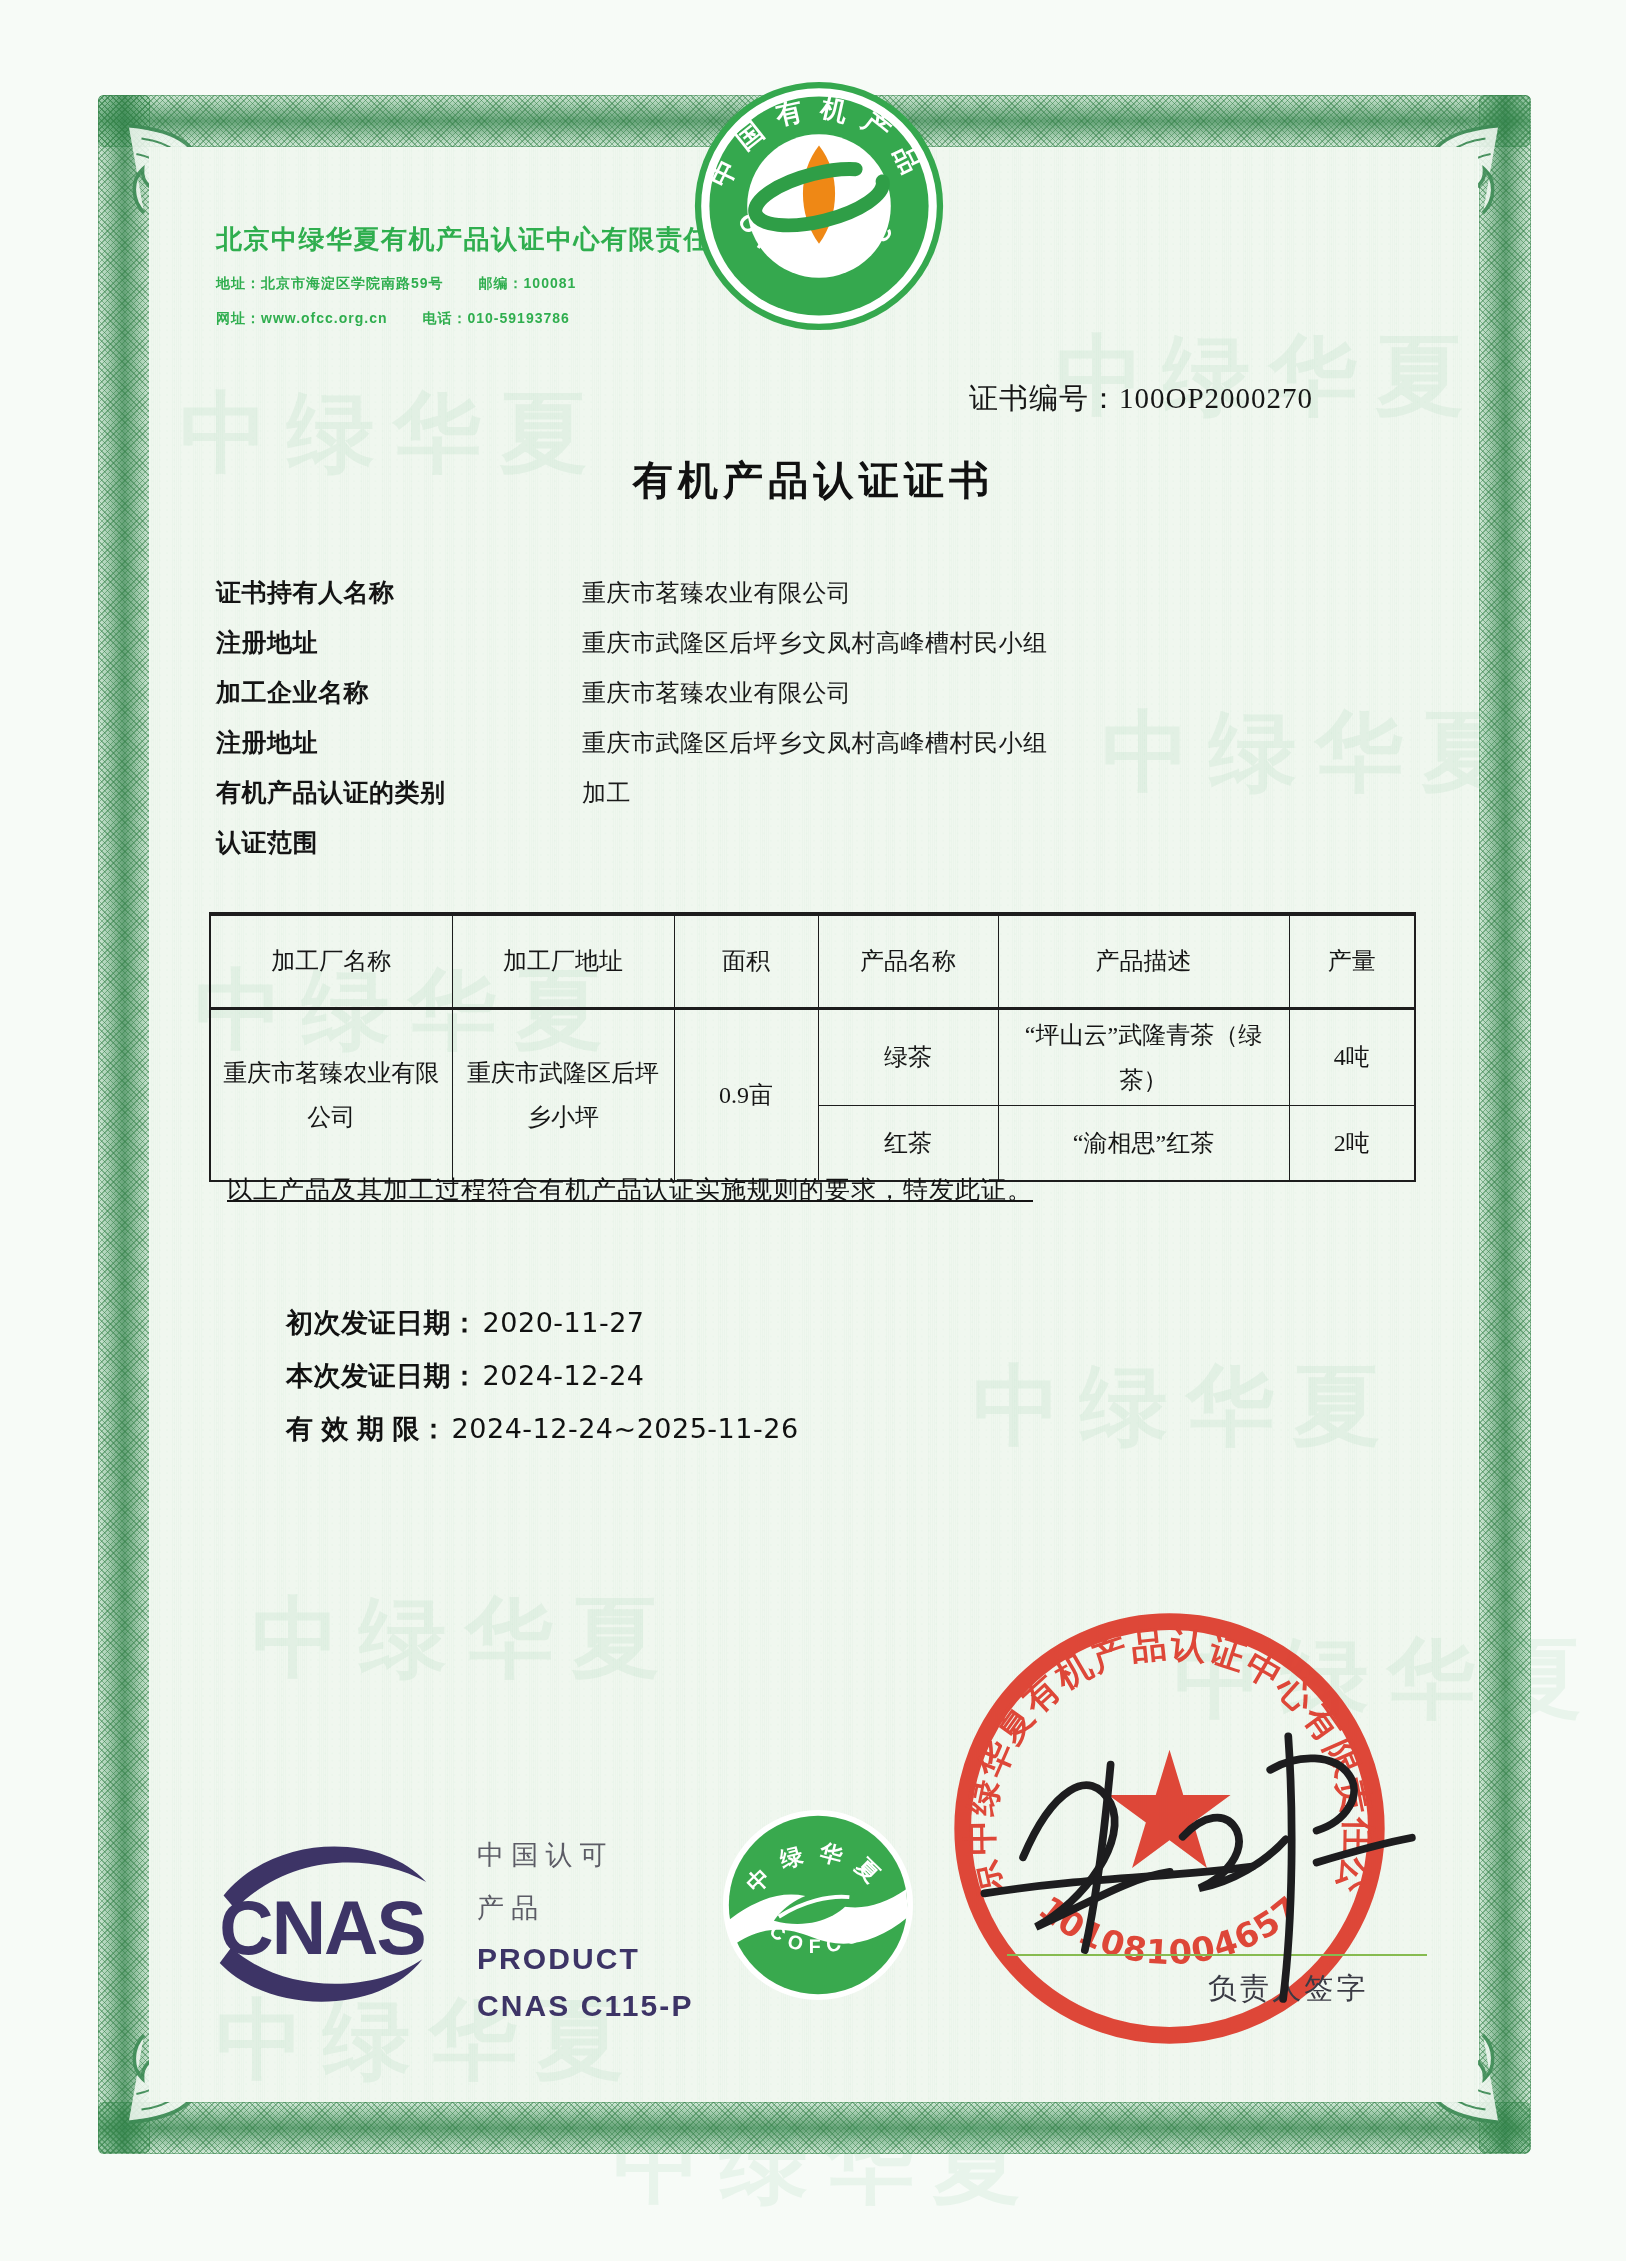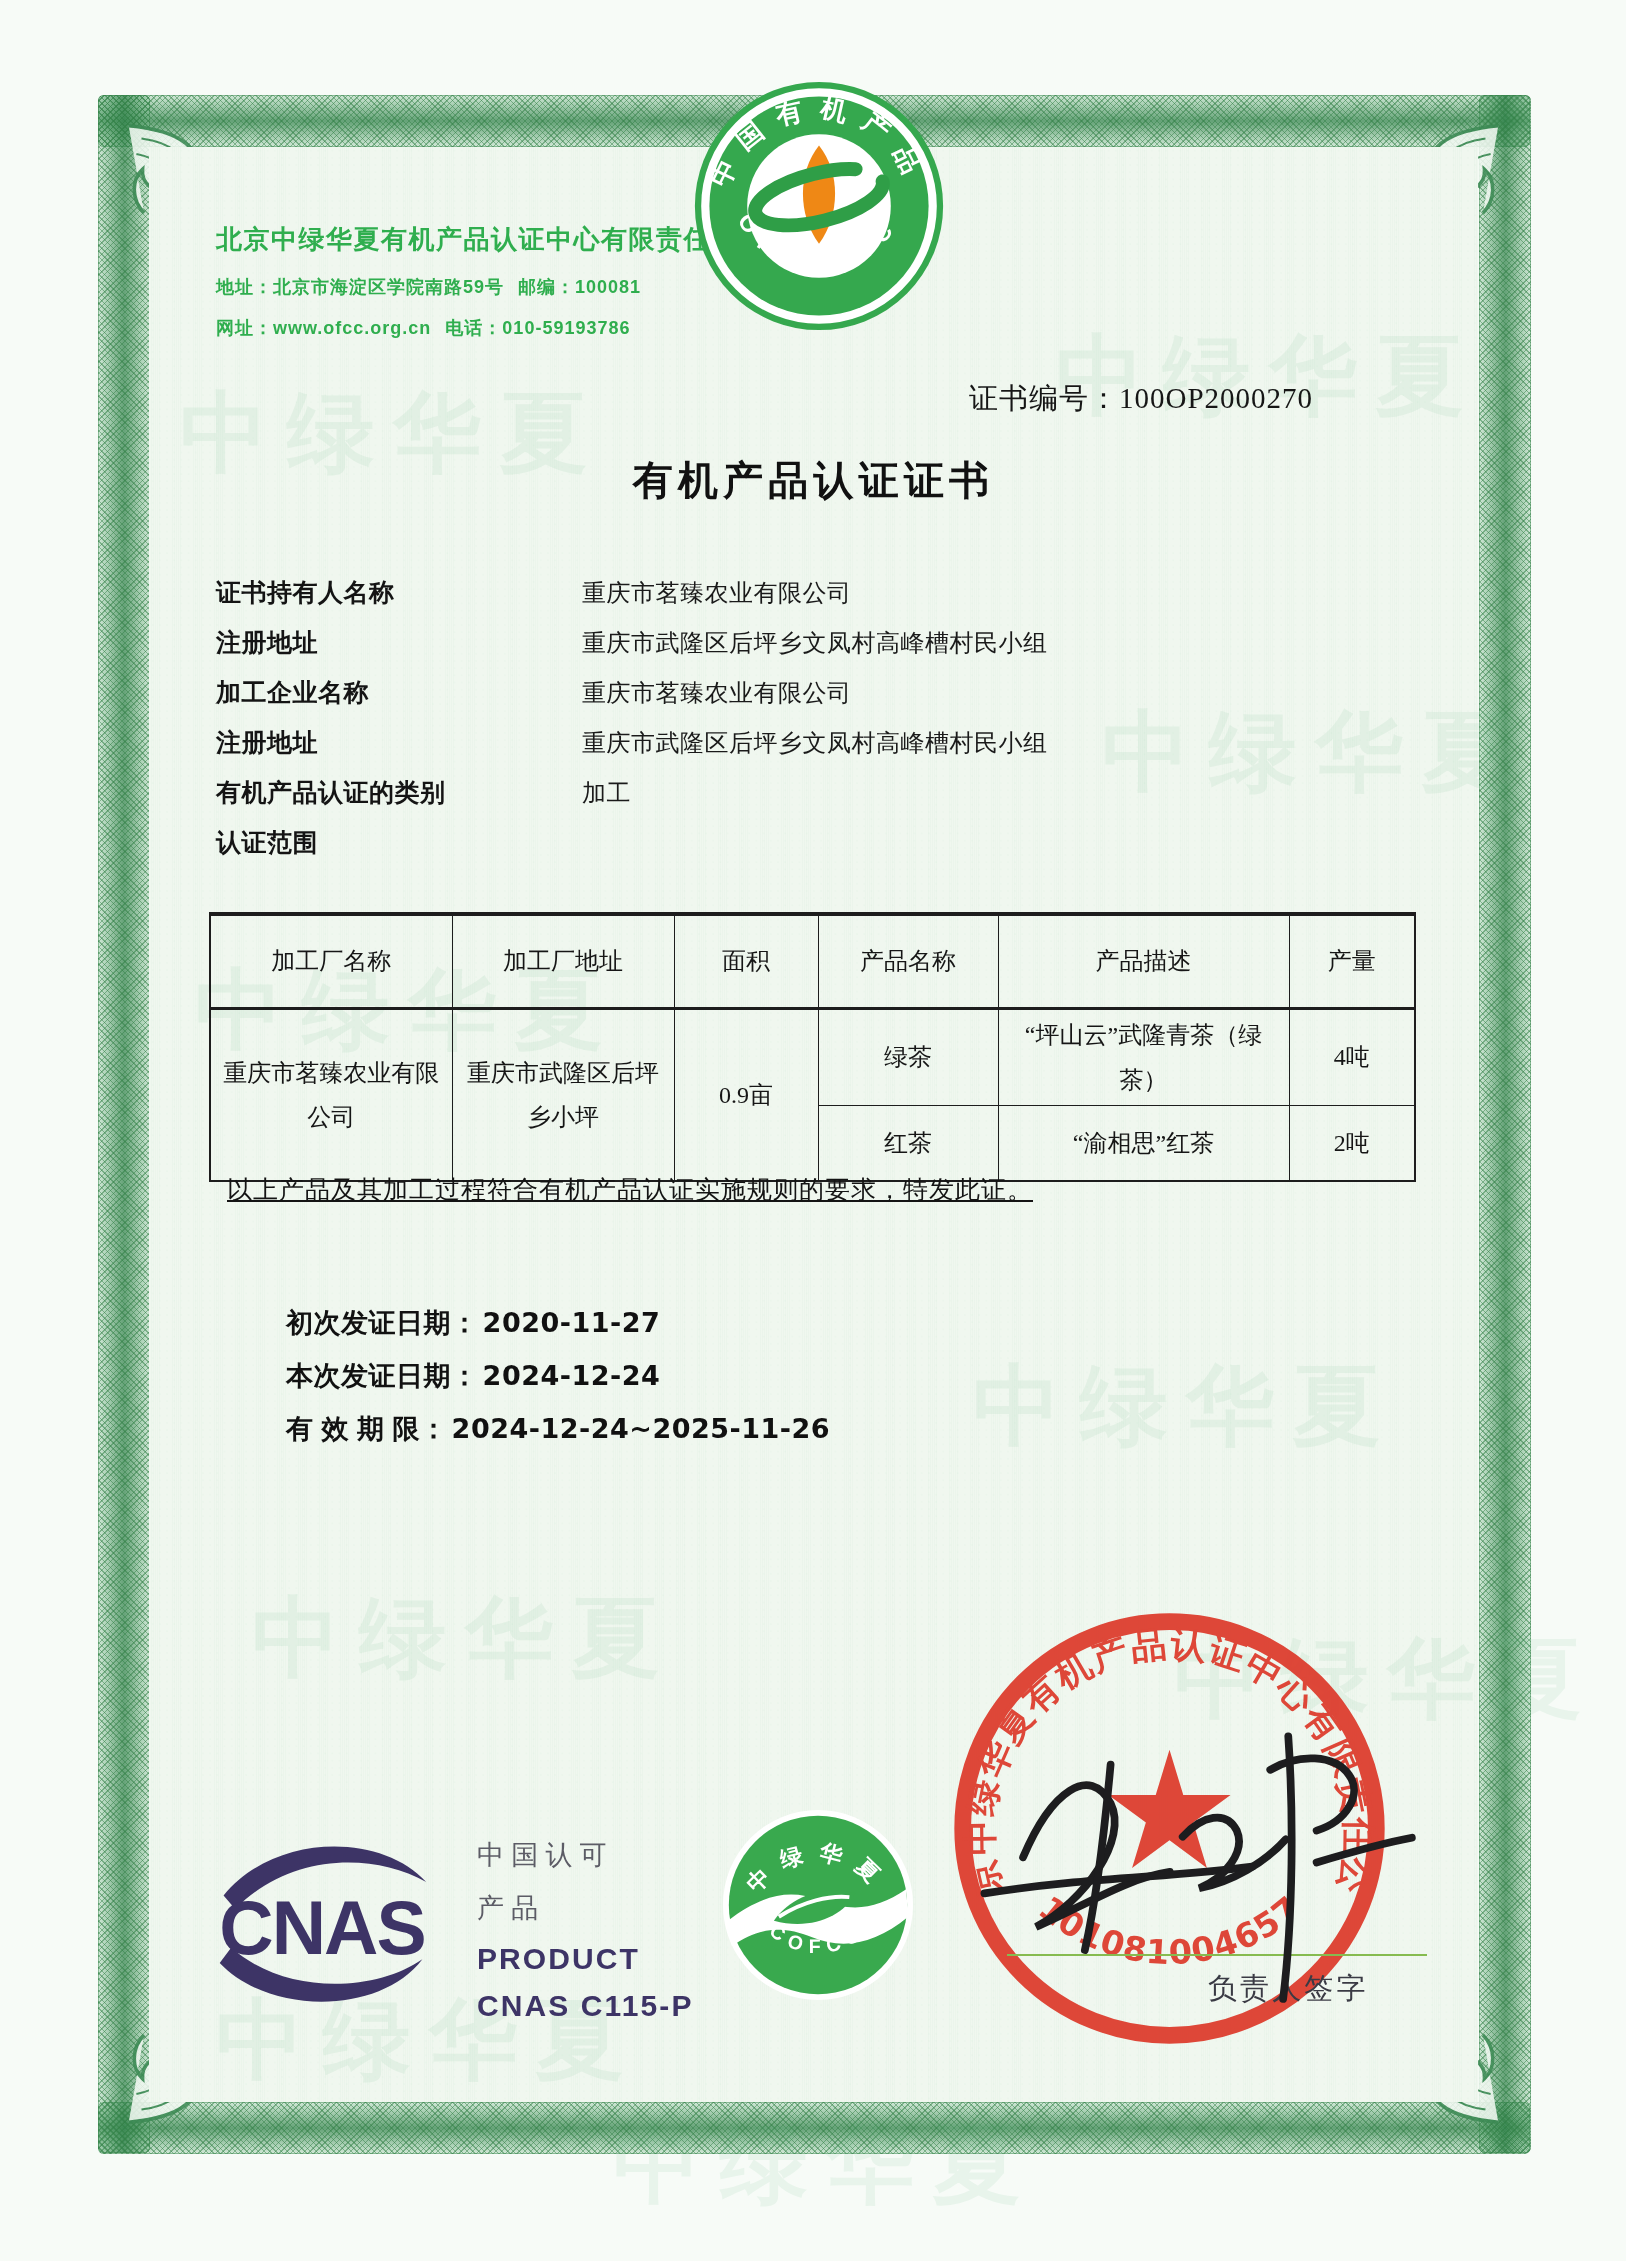--- a/index.html
+++ b/index.html
@@ -53,22 +53,22 @@
     pointer-events: none;
   }
 
   
   .issuer-name {
     font-family: "Liberation Sans", "DejaVu Sans", sans-serif;
     font-weight: bold; font-size: 26px; color: #2fae4e; letter-spacing: 1.5px;
   }
   .issuer-line {
     font-family: "Liberation Sans", "DejaVu Sans", sans-serif;
-    font-weight: bold; font-size: 18px; color: #2fae4e; letter-spacing: 1px;
-    margin-top: 17.5px; display: flex; gap: 14px;
+    font-weight: bold; font-size: 14px; color: #2fae4e; letter-spacing: 1px;
+    margin-top: 17.5px; display: flex; gap: 35px;
   }
 
   .cert-no { font-size: 29px; color: #161616; letter-spacing: 1px; }
   .cert-title {
     left: 0; width: 1627px; text-align: center;
     font-family: "Liberation Sans", "DejaVu Sans", sans-serif;
     font-weight: bold; font-size: 40px; color: #111; letter-spacing: 5.2px;
   }
 
   
@@ -97,21 +97,21 @@
   table.scope td.r2 { height: 68px; }
 
   .statement { font-size: 25px; color: #141414; letter-spacing: 1px; }
 
   .dates { left: 286px; top: 1296px; }
   .date-row {
     height: 53px; display: flex; align-items: center;
     font-family: "Liberation Sans", "DejaVu Sans", sans-serif;
     font-size: 27px; font-weight: bold; color: #111; letter-spacing: 0.5px;
   }
-  .date-value { font-family: "DejaVu Sans", sans-serif; margin-left: 4.1px; font-weight: bold; }
+  .date-value { font-family: "DejaVu Sans", sans-serif; margin-left: 4.1px; font-weight: normal; }
 
   
   .cnas-text { left: 477px; top: 1837px; font-family: "Liberation Sans", "DejaVu Sans", sans-serif; }
   .cnas-text .zh { font-size: 27px; color: #5c5c66; letter-spacing: 7.2px; margin-bottom: 16.5px; }
   .cnas-text .en { font-size: 30px; font-weight: bold; color: #3d3466; letter-spacing: 2.1px; margin-bottom: 13.4px; }
 
   .sign-line { left: 1007px; top: 1954px; width: 420px; height: 2.1px; background: #86bb50; }
   .sign-label {
     left: 1208px; top: 1969px;
     font-family: "Liberation Sans", "DejaVu Sans", sans-serif;

